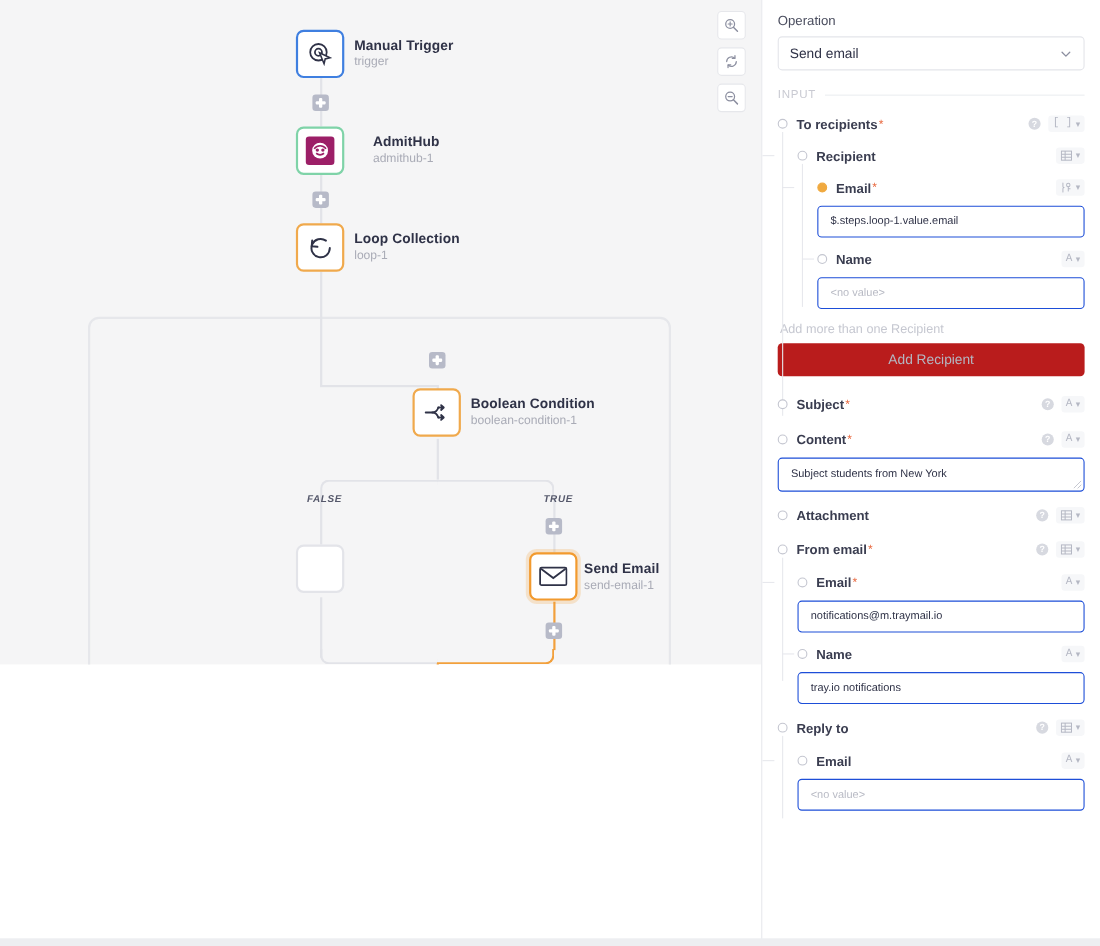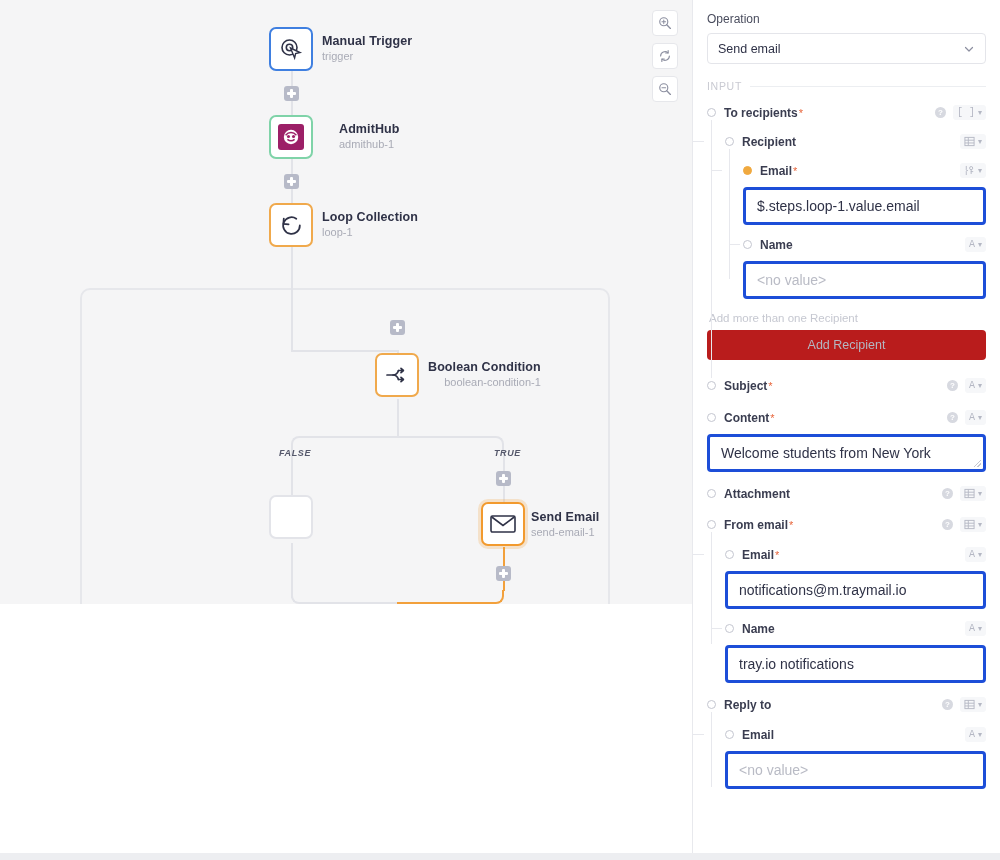--- a/index.html
+++ b/index.html
@@ -84,23 +84,23 @@
   .bullet.filled { background: #f0a93f; border-color: #f0a93f; }
 
   .help { width: 11px; height: 11px; border-radius: 50%; background: #d7d9e0;
           color: #fff; font-size: 8px; line-height: 11px; text-align: center;
           margin-right: 7px; font-weight: bold; cursor: pointer; }
   .typesel { display: flex; align-items: center; gap: 3px; background: #f6f7f9;
              border-radius: 3px; padding: 2px 4px; cursor: pointer; }
   .typesel .ti { font-size: 10px; color: #b5b8c4; font-family: "Liberation Mono", monospace; }
   .typesel .cv { font-size: 8px; color: #b5b8c4; }
 
-  .fieldbox { border: 3px solid #1d4ed8; border-radius: 4px; height: 29px;
-              display: flex; align-items: center; padding: 16px 11px;
-              font-size: 14px; color: #2f3247; margin-top: 6px; background: #fff; }
+  .fieldbox { border: 1px solid #1d4ed8; border-radius: 4px; height: 29px;
+              display: flex; align-items: center; padding: 3px 11px;
+              font-size: 10px; color: #2f3247; margin-top: 6px; background: #fff; }
   .fieldbox.empty { color: #b9bbc5; }
   .fieldbox.ta { height: 31px; position: relative; }
   .fieldbox.ta::after { content: ""; position: absolute; right: 2px; bottom: 2px;
                         width: 7px; height: 7px;
                         background: linear-gradient(135deg, transparent 46%, #c6c8d1 46%, #c6c8d1 56%, transparent 56%,
                                     transparent 70%, #c6c8d1 70%, #c6c8d1 80%, transparent 80%); }
 
   .hint { font-size: 11.5px; color: #c6c8d1; margin: 13px 0 6px 2px; }
   .addbtn { height: 30px; background: #b91c1c; border-radius: 4px;
             display: flex; align-items: center; justify-content: center;
@@ -192,21 +192,21 @@
       </div>
 
       <div class="wf-node orange" style="left:375px; top:353px;">
         <svg width="26" height="26" viewBox="0 0 26 26">
           <path d="M3 13 H9 Q13 13 14.5 8.5" fill="none" stroke="#2f3247" stroke-width="1.7" stroke-linecap="round"></path>
           <path d="M9 13 Q13 13 14.5 17.5" fill="none" stroke="#2f3247" stroke-width="1.7" stroke-linecap="round"></path>
           <path d="M14.5 8.5 H19 M17 6.3 L19.4 8.5 L17 10.7" fill="none" stroke="#2f3247" stroke-width="1.7" stroke-linecap="round" stroke-linejoin="round"></path>
           <path d="M14.5 17.5 H19 M17 15.3 L19.4 17.5 L17 19.7" fill="none" stroke="#2f3247" stroke-width="1.7" stroke-linecap="round" stroke-linejoin="round"></path>
         </svg>
       </div>
-      <div class="wf-label" style="left:428px; top:360px;text-align:right;">
+      <div class="wf-label" style="left:428px; top:360px;">
         <div class="wf-title">Boolean Condition</div>
         <div class="wf-sub">boolean-condition-1</div>
       </div>
 
       <div class="wf-node empty" style="left:269px; top:495px;"></div>
 
       <div class="wf-node selected" style="left:481px; top:502px;">
         <svg width="26" height="20" viewBox="0 0 26 20">
           <rect x="1" y="2" width="24" height="16" rx="1.4" fill="none" stroke="#2f3247" stroke-width="1.6"></rect>
           <path d="M1.8 3 L13 11.5 L24.2 3" fill="none" stroke="#2f3247" stroke-width="1.6"></path>
@@ -355,21 +355,21 @@
         <span class="bullet"></span>
         <span class="name">Content</span>
         <span class="req">*</span>
         <span class="spacer"></span>
         <span class="help">?</span>
         <span class="typesel">
           <span class="ti">A</span>
           <span class="cv">▾</span>
         </span>
       </div>
-      <div class="fieldbox ta">Welcome students from New York</div>
+      <div class="fieldbox ta">Subject students from New York</div>
 
       <div class="row" style="margin-top:11px;">
         <span class="bullet"></span>
         <span class="name">Attachment</span>
         <span class="spacer"></span>
         <span class="help">?</span>
         <span class="typesel">
           <svg width="11" height="11" viewBox="0 0 12 12">
             <rect x="1" y="1.5" width="10" height="9" fill="none" stroke="#b5b8c4" stroke-width="1"></rect>
             <path d="M1 4.6 H11 M1 7.6 H11 M4.7 1.5 V10.5" stroke="#b5b8c4" stroke-width="1"></path>

